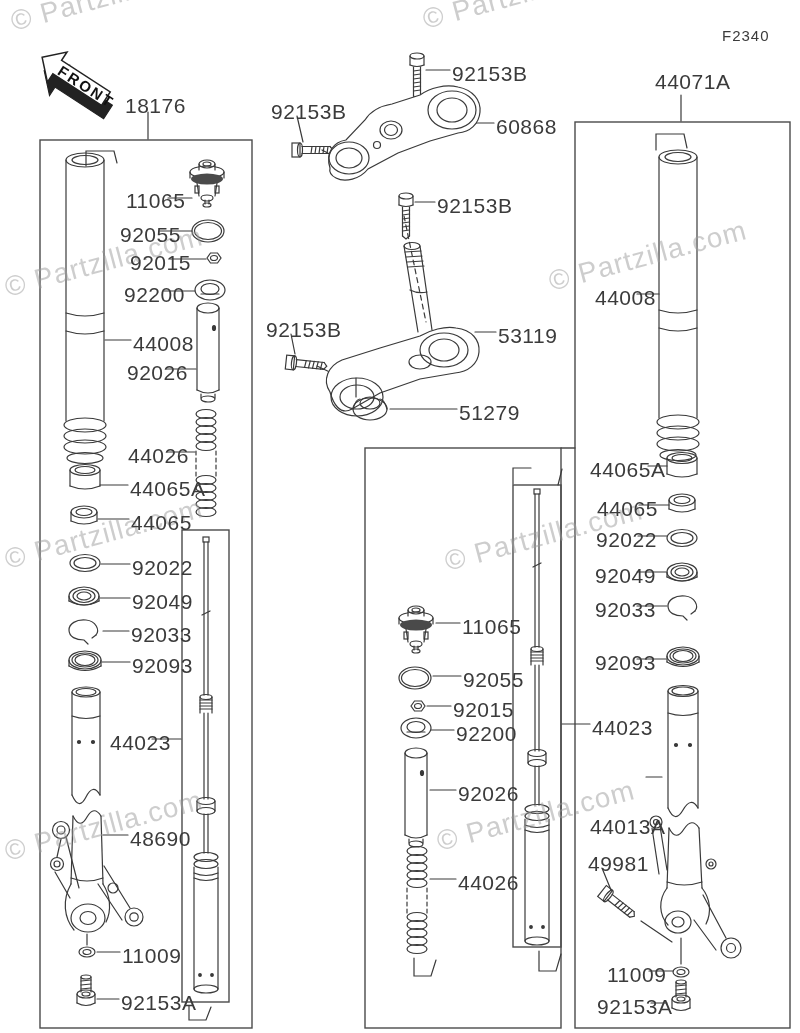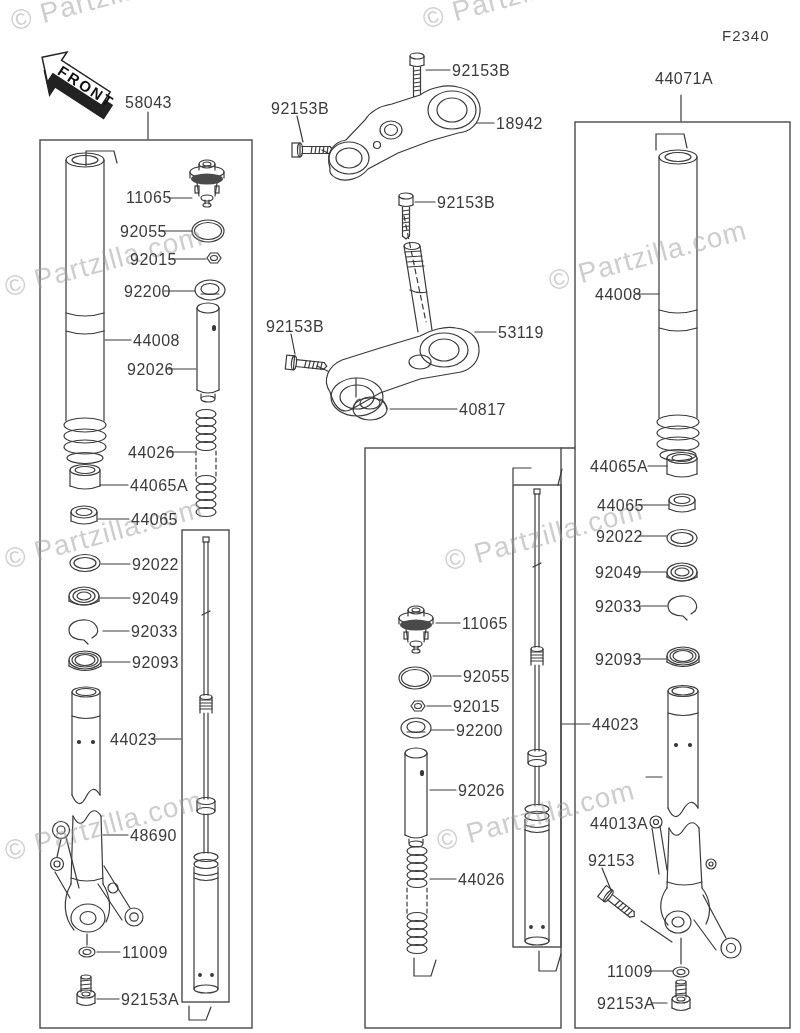--- a/index.html
+++ b/index.html
@@ -1,19 +1,19 @@
 <!DOCTYPE html>
 <html><head>
 <meta charset="utf-8">
 <style>
   html,body{margin:0;padding:0;background:#fff;}
   #page{position:relative;width:800px;height:1033px;background:#ffffff;overflow:hidden;
         font-family:"Liberation Sans","DejaVu Sans",sans-serif;}
   #art{position:absolute;left:0;top:0;z-index:2;}
-  .lbl{position:absolute;z-index:4;font-size:16px;letter-spacing:.5px;color:#3b3b3b;white-space:nowrap;}
+  .lbl{position:absolute;z-index:4;font-size:21px;letter-spacing:.5px;color:#3b3b3b;white-space:nowrap;}
   .figcode{position:absolute;z-index:4;font-size:15px;letter-spacing:1px;color:#3b3b3b;}
   .wm{position:absolute;z-index:3;font-size:28px;letter-spacing:1px;color:#9d9d9d;opacity:.5;
       transform:rotate(-15deg);transform-origin:center;white-space:nowrap;}
 </style>
 </head>
 <body>
 
 <div id="page">
 
   <div class="wm" style="left:8px;top:-20px">© Partzilla.com</div>
@@ -420,60 +420,60 @@
       <circle cx="731" cy="948" r="10"></circle>
         <circle cx="731" cy="948" r="4.5"></circle>
       <circle cx="711" cy="864" r="5"></circle>
         <circle cx="711" cy="864" r="2"></circle>
       <use href="#boltH" transform="translate(602,891) rotate(38)"></use>
       <use href="#smallring" x="681" y="972"></use>
       <use href="#screwA" x="681" y="982"></use>
     </g>
   </svg>
 
-  <div class="lbl" style="left:125px;top:94px">58043</div>
+  <div class="lbl" style="left:125px;top:94px">18176</div>
   <div class="lbl" style="left:126px;top:189px">11065</div>
   <div class="lbl" style="left:120px;top:223px">92055</div>
   <div class="lbl" style="left:130px;top:251px">92015</div>
   <div class="lbl" style="left:124px;top:283px">92200</div>
   <div class="lbl" style="left:133px;top:332px">44008</div>
   <div class="lbl" style="left:127px;top:361px">92026</div>
   <div class="lbl" style="left:128px;top:444px">44026</div>
   <div class="lbl" style="left:130px;top:477px">44065A</div>
   <div class="lbl" style="left:131px;top:511px">44065</div>
   <div class="lbl" style="left:132px;top:556px">92022</div>
   <div class="lbl" style="left:132px;top:590px">92049</div>
   <div class="lbl" style="left:131px;top:623px">92033</div>
   <div class="lbl" style="left:132px;top:654px">92093</div>
   <div class="lbl" style="left:110px;top:731px">44023</div>
   <div class="lbl" style="left:130px;top:827px">48690</div>
   <div class="lbl" style="left:122px;top:944px">11009</div>
   <div class="lbl" style="left:121px;top:991px">92153A</div>
   <div class="lbl" style="left:452px;top:62px">92153B</div>
-  <div class="lbl" style="left:496px;top:115px">18942</div>
+  <div class="lbl" style="left:496px;top:115px">60868</div>
   <div class="lbl" style="left:271px;top:100px">92153B</div>
   <div class="lbl" style="left:437px;top:194px">92153B</div>
   <div class="lbl" style="left:498px;top:324px">53119</div>
   <div class="lbl" style="left:266px;top:318px">92153B</div>
-  <div class="lbl" style="left:459px;top:401px">40817</div>
+  <div class="lbl" style="left:459px;top:401px">51279</div>
   <div class="lbl" style="left:462px;top:615px">11065</div>
   <div class="lbl" style="left:463px;top:668px">92055</div>
   <div class="lbl" style="left:453px;top:698px">92015</div>
   <div class="lbl" style="left:456px;top:722px">92200</div>
   <div class="lbl" style="left:458px;top:782px">92026</div>
   <div class="lbl" style="left:458px;top:871px">44026</div>
   <div class="lbl" style="left:592px;top:716px">44023</div>
   <div class="lbl" style="left:655px;top:70px">44071A</div>
   <div class="lbl" style="left:595px;top:286px">44008</div>
   <div class="lbl" style="left:590px;top:458px">44065A</div>
   <div class="lbl" style="left:597px;top:497px">44065</div>
   <div class="lbl" style="left:596px;top:528px">92022</div>
   <div class="lbl" style="left:595px;top:564px">92049</div>
   <div class="lbl" style="left:595px;top:598px">92033</div>
   <div class="lbl" style="left:595px;top:651px">92093</div>
   <div class="lbl" style="left:590px;top:815px">44013A</div>
-  <div class="lbl" style="left:588px;top:852px">92153</div>
+  <div class="lbl" style="left:588px;top:852px">49981</div>
   <div class="lbl" style="left:607px;top:963px">11009</div>
   <div class="lbl" style="left:597px;top:995px">92153A</div>
 
   <div class="figcode" style="left:722px;top:27px">F2340</div>
 
 </div>
 
 </body></html>

